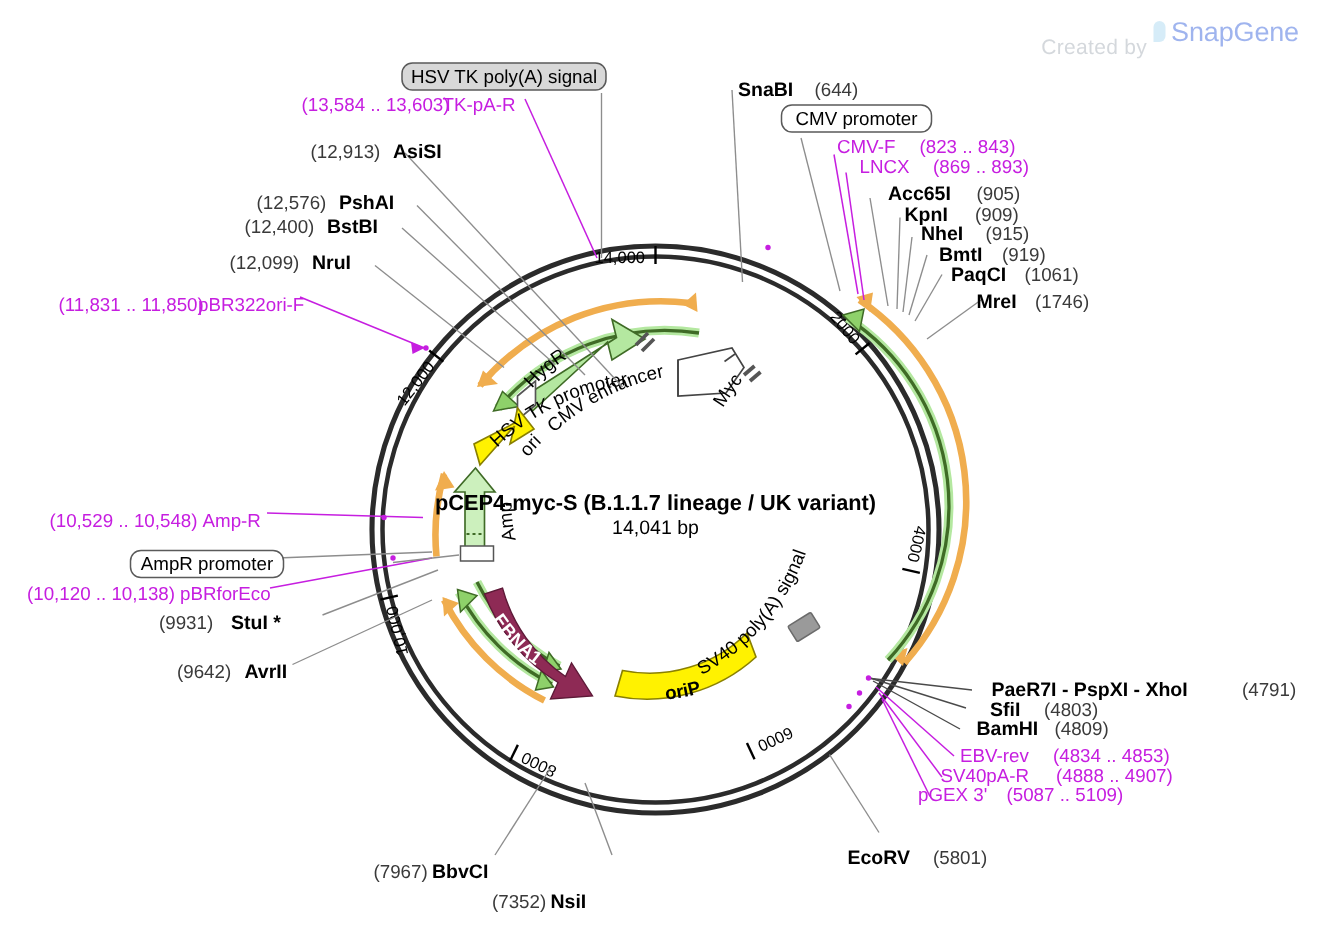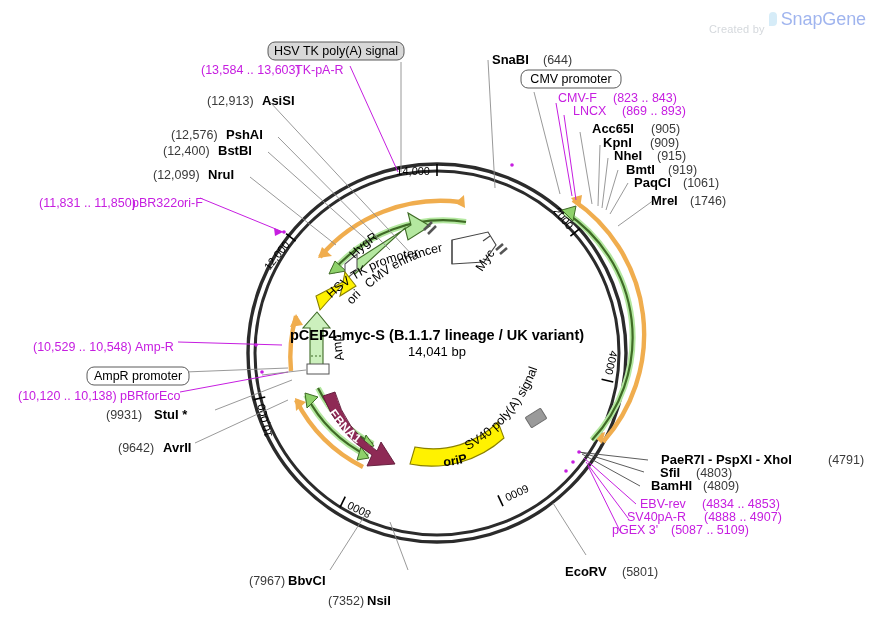--- a/index.html
+++ b/index.html
@@ -42,21 +42,21 @@
     right: 12px;
     top: 3px;
     display: flex;
     align-items: center;
     gap: 4px;
     opacity: 0.42;
     pointer-events: none;
   }
   #watermark .wm-created {
     font-family: "Liberation Sans", sans-serif;
-    font-size: 11px;
+    font-size: 14px;
     color: #9aa3ad;
     letter-spacing: 0.2px;
     margin-top: 20px;
   }
   #watermark .wm-brand {
     font-family: "Liberation Sans", sans-serif;
     font-size: 18px;
     color: #1d4ed8;
     letter-spacing: -0.1px;
   }

